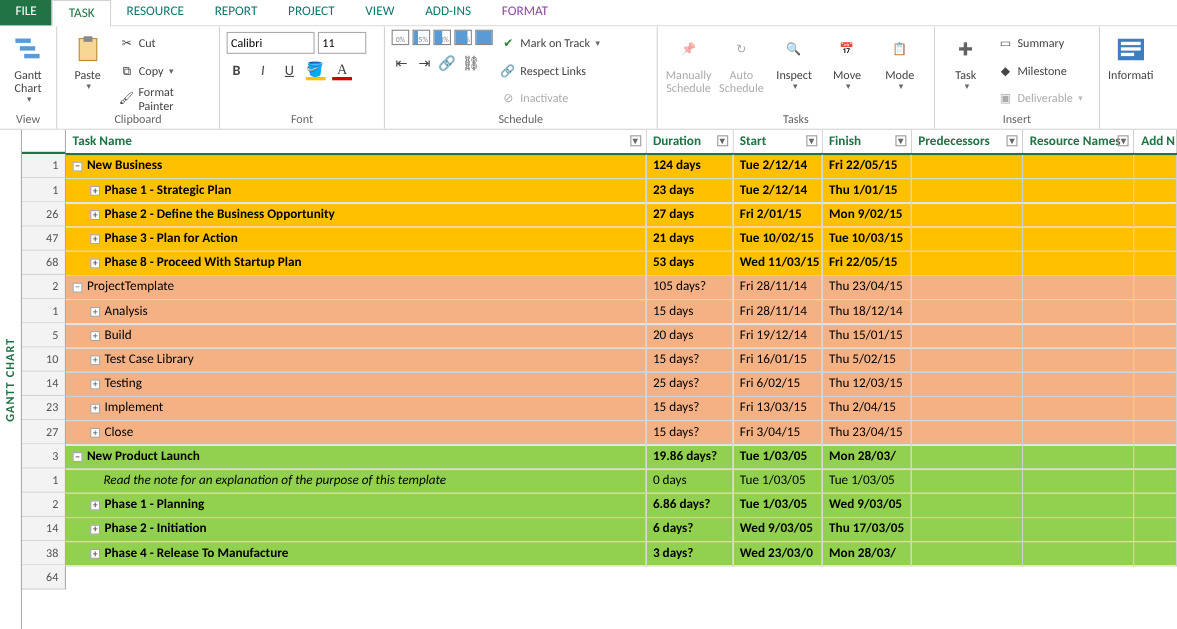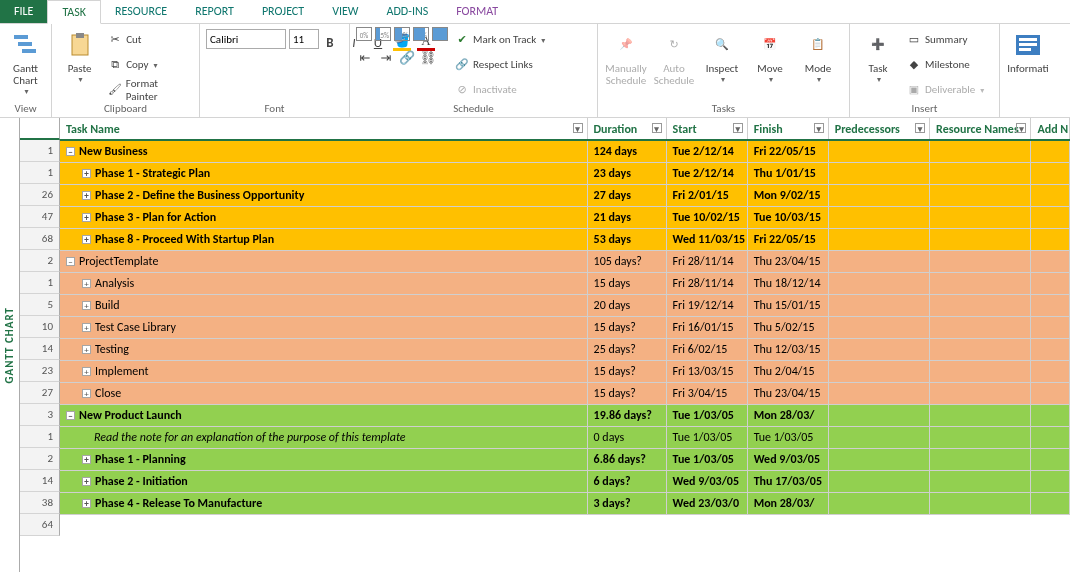--- a/index.html
+++ b/index.html
@@ -15,21 +15,21 @@
 
 .ribbon { display: flex; height: 94px; border-bottom: 1px solid #d4d4d4; background: #fff; }
 .group { border-right: 1px solid #d4d4d4; padding: 3px 6px 1px; display: flex; flex-direction: column; justify-content: space-between; }
 .group-label { text-align: center; font-size: 11px; color: #666; padding-bottom: 1px; }
 .group-body { display: flex; gap: 4px; flex: 1; }
 .bigbtn { display: flex; flex-direction: column; align-items: center; justify-content: flex-start; width: 44px; padding-top: 2px; font-size: 11px; text-align: center; line-height: 1.1; cursor: pointer; }
 .bigbtn .ico { width: 32px; height: 32px; margin-bottom: 2px; display:flex; align-items:center; justify-content:center; }
 .smallrow { display: flex; align-items: center; gap: 3px; height: 22px; font-size: 11px; cursor: pointer; padding: 0 2px; }
 .stack3 { display: flex; flex-direction: column; justify-content: space-around; }
 .fontname { width: 80px; height: 20px; border: 1px solid #ababab; font-size: 11px; padding: 0 3px; background:#fff;}
-.fontsize { width: 30px; height: 20px; border: 1px solid #ababab; font-size: 11px; padding: 0 3px; background:#fff;}
+.fontsize { width: 44px; height: 20px; border: 1px solid #ababab; font-size: 11px; padding: 0 3px; background:#fff;}
 .fontbtns { display:flex; gap:6px; margin-top:4px;}
 .fbtn { width:18px; height:18px; display:flex; align-items:center; justify-content:center; font-size:13px; cursor:pointer; font-family: "Times New Roman", serif;}
 .progress-icons { display:flex; gap:3px; margin-bottom:4px;}
 .pico { width:16px; height:14px; border:1px solid #888; font-size:7px; display:flex; align-items:flex-end; justify-content:center; position:relative; color:#888;}
 .pico::before { content:""; position:absolute; left:0; top:0; bottom:0; background:#5b9bd5;}
 .p0::before{width:0} .p25::before{width:25%} .p50::before{width:50%} .p75::before{width:75%} .p100::before{width:100%}
 .dd { font-size:8px; color:#666; margin-left:2px;}
 .ico16 { width:16px; height:16px; display:inline-flex; align-items:center; justify-content:center;}
 .disabled { opacity: .45; }
 
@@ -115,21 +115,21 @@
         <div class="smallrow">
             <span class="ico16">🖌</span>
             <span>Format Painter</span>
           </div>
       </div>
     </div>
     <div class="group-label">Clipboard</div>
   </div>
 
   <div class="group" style="width:150px">
-    <div class="group-body" style="flex-direction:row; align-items:flex-start; gap:2px; padding-top:2px;">
+    <div class="group-body" style="flex-direction:column; align-items:flex-start; gap:2px; padding-top:2px;">
       <div style="display:flex; gap:3px;">
         <input class="fontname" value="Calibri" style="">
         <input class="fontsize" value="11" style="">
       </div>
       <div class="fontbtns">
         <div class="fbtn">
             <b>B</b>
           </div>
         <div class="fbtn">
             <i>I</i>

